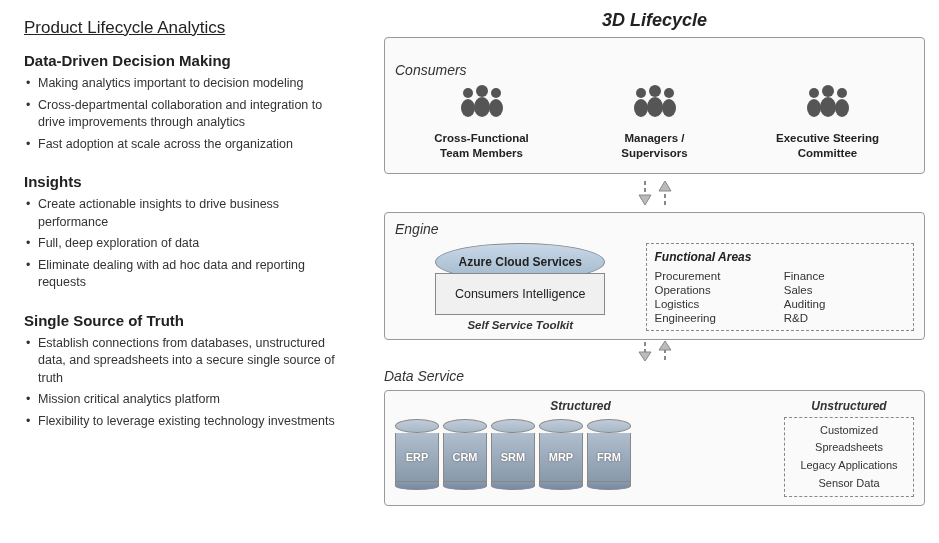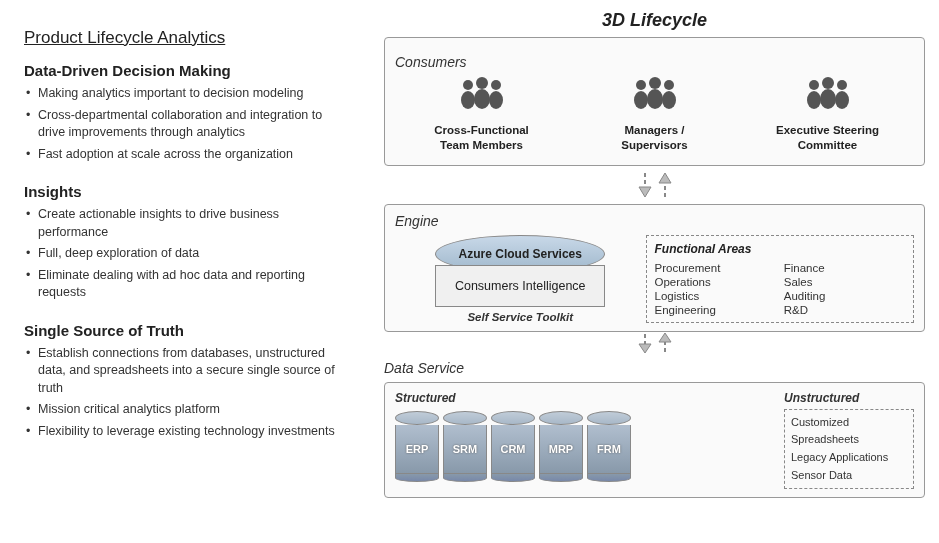--- a/index.html
+++ b/index.html
@@ -8,21 +8,21 @@
       background: #fff;
       width: 939px;
       height: 543px;
       overflow: hidden;
       display: flex;
     }
 
     
     .left-panel {
       width: 370px;
-      padding: 28px 24px;
+      padding: 18px 24px;
       flex-shrink: 0;
     }
     .left-title {
       font-size: 17px;
       font-weight: normal;
       text-decoration: underline;
       margin-bottom: 14px;
       color: #222;
     }
     .section-heading {
@@ -62,21 +62,21 @@
       font-weight: bold;
       font-style: italic;
       margin-bottom: 6px;
       color: #222;
     }
 
     
     .consumers-box {
       border: 1.5px solid #999;
       border-radius: 4px;
-      padding: 16px 10px 12px;
+      padding: 24px 10px 12px;
       margin-bottom: 0;
       position: relative;
       background: #fafafa;
     }
     .section-label {
       font-style: italic;
       font-size: 14px;
       color: #333;
       margin-bottom: 6px;
     }
@@ -197,20 +197,21 @@
     .datasources-box {
       border: 1.5px solid #999;
       border-radius: 4px;
       padding: 8px 10px;
       background: #fafafa;
     }
     .datasources-inner {
       display: flex;
       gap: 18px;
       align-items: flex-start;
+      text-align: center;
     }
     .structured-col {
       flex: 1;
     }
     .struct-label {
       font-size: 12px;
       font-weight: bold;
       font-style: italic;
       margin-bottom: 6px;
       color: #333;
@@ -429,28 +430,28 @@
             <div class="cylinder">
               <div class="cyl-top"></div>
               <div class="cyl-body">
                 <span class="cyl-label">ERP</span>
               </div>
               <div class="cyl-bottom"></div>
             </div>
             <div class="cylinder">
               <div class="cyl-top"></div>
               <div class="cyl-body">
-                <span class="cyl-label">SRM</span>
+                <span class="cyl-label">CRM</span>
               </div>
               <div class="cyl-bottom"></div>
             </div>
             <div class="cylinder">
               <div class="cyl-top"></div>
               <div class="cyl-body">
-                <span class="cyl-label">CRM</span>
+                <span class="cyl-label">SRM</span>
               </div>
               <div class="cyl-bottom"></div>
             </div>
             <div class="cylinder">
               <div class="cyl-top"></div>
               <div class="cyl-body">
                 <span class="cyl-label">MRP</span>
               </div>
               <div class="cyl-bottom"></div>
             </div>

